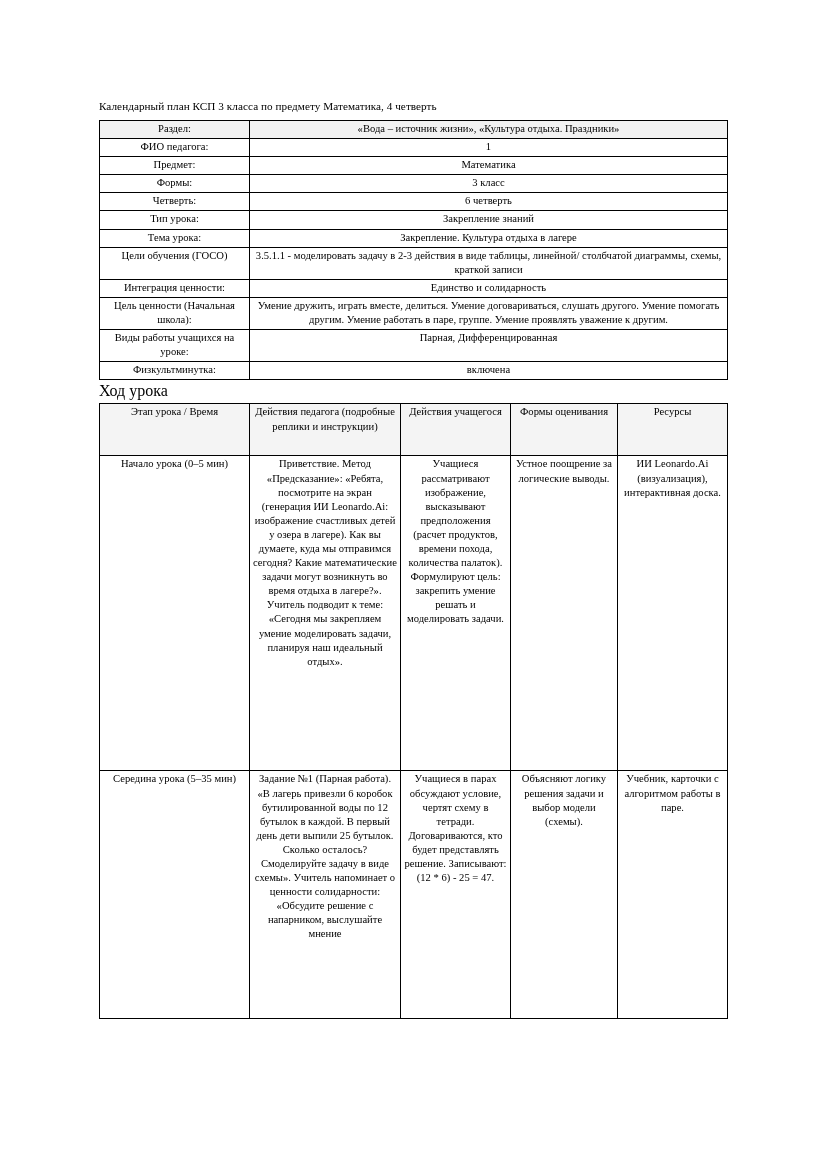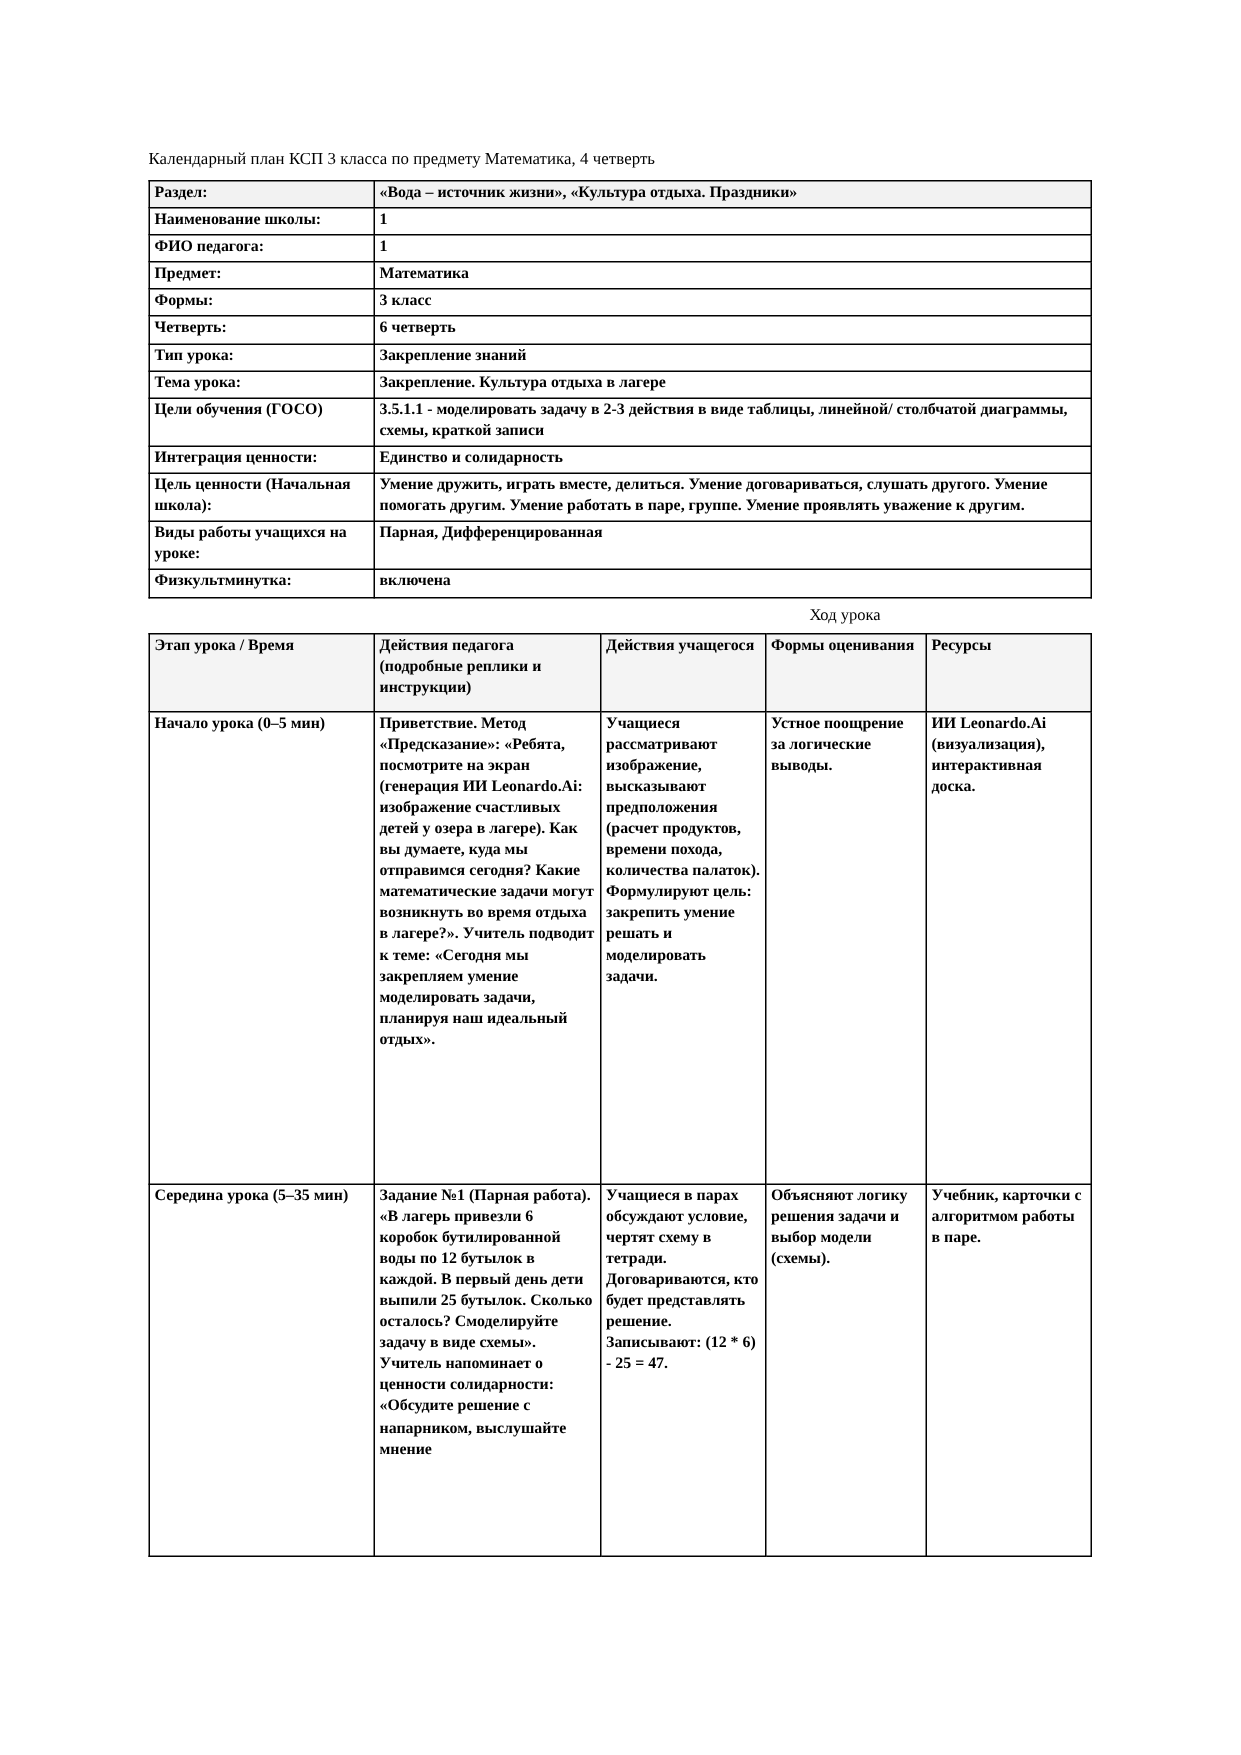--- a/index.html
+++ b/index.html
@@ -27,40 +27,39 @@
     padding: 99px 99px 0 99px;
   }
   .doc-title {
     font-size: 11.2px;
     line-height: 14px;
     margin: 0 0 7px 0;
     letter-spacing: 0.05px;
     white-space: nowrap;
   }
   .section-caption {
-    font-size: 11px;
+    font-size: 16px;
     line-height: 14px;
     margin: 4px 0 5px 0;
-    text-align: right;
   }
   table.doc-table {
     border-collapse: collapse;
     table-layout: fixed;
     width: 628px;
     border: 1px solid #000000;
     font-size: 10.6px;
     line-height: 14.1px;
   }
   table.doc-table td,
   table.doc-table th {
     border: 1px solid #000000;
     padding: 1px 3px 2px 3px;
     vertical-align: top;
-    text-align: left;
-    font-weight: bold;
+    text-align: center;
+    font-weight: normal;
     word-wrap: break-word;
     overflow-wrap: break-word;
     hyphens: none;
   }
   
   .info-table col.c-label { width: 150px; }
   .info-table col.c-value { width: 478px; }
   .info-table tr.shaded td { background: #f2f2f2; }
 
   
@@ -86,24 +85,20 @@
 
   <table class="doc-table info-table">
     <colgroup>
       <col class="c-label">
       <col class="c-value">
     </colgroup>
     <tbody>
         <tr class="shaded">
           <td>Раздел:</td>
           <td>«Вода – источник жизни», «Культура отдыха. Праздники»</td>
-        </tr>
-        <tr>
-          <td>Наименование школы:</td>
-          <td>1</td>
         </tr>
         <tr>
           <td>ФИО педагога:</td>
           <td>1</td>
         </tr>
         <tr>
           <td>Предмет:</td>
           <td>Математика</td>
         </tr>
         <tr>

